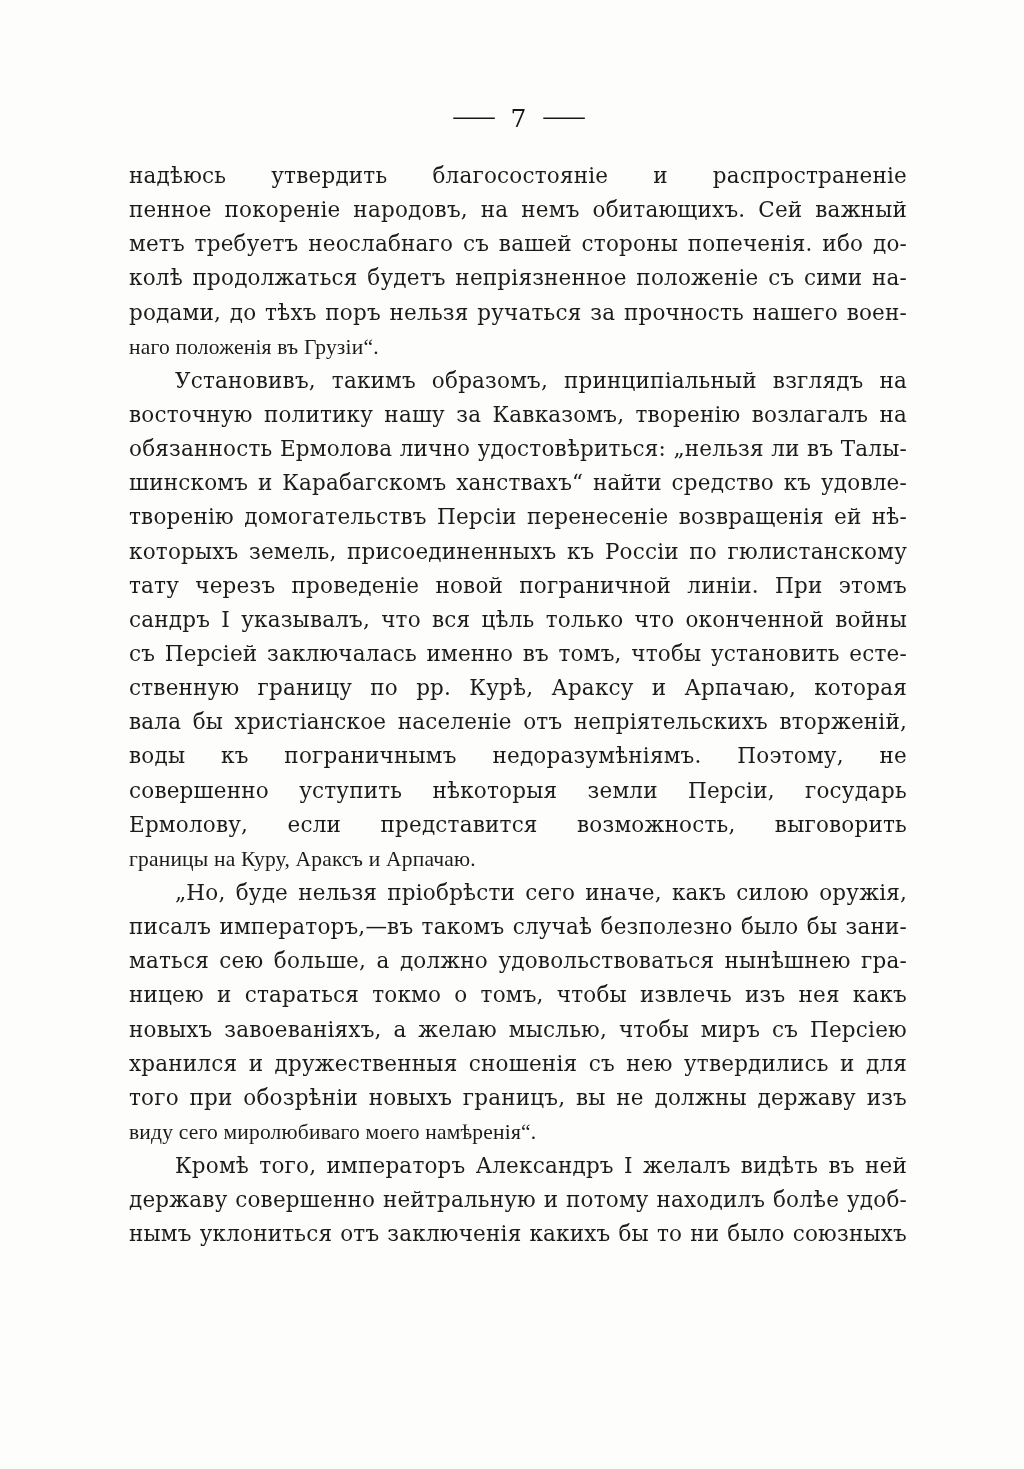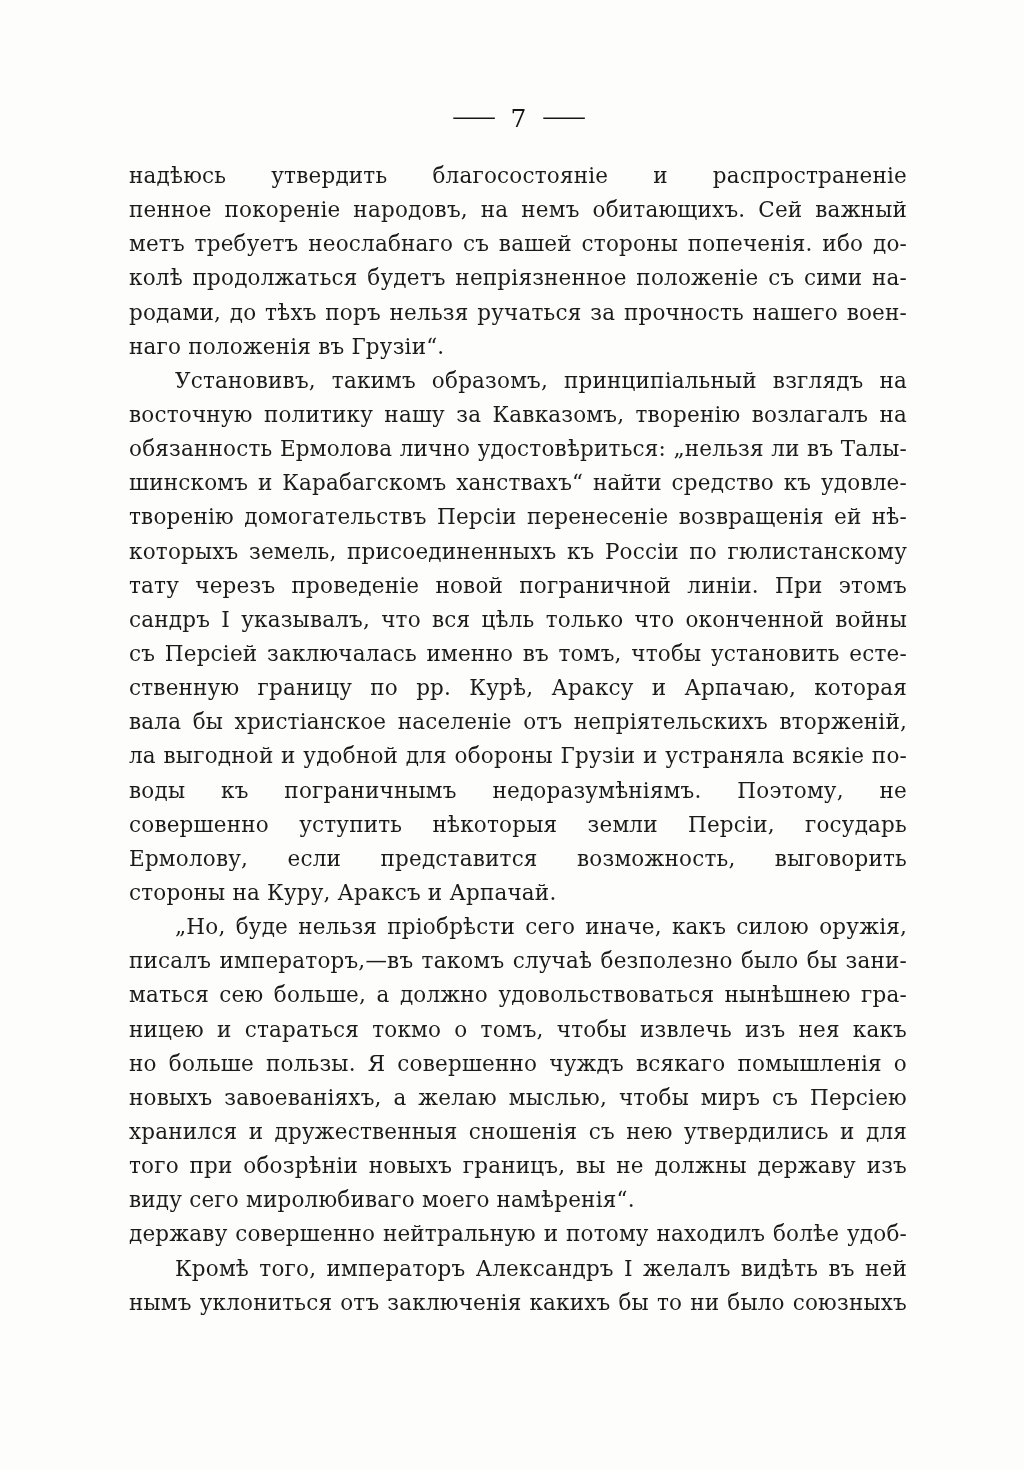--- a/index.html
+++ b/index.html
@@ -59,20 +59,21 @@
     overflow: hidden;
     color: #1b1b1b;
     letter-spacing: 0.2px;
   }
   .line.indent {
     padding-left: 46px;
   }
   .line.flush {
     text-align: left;
     text-align-last: left;
+    font-family: Liberation Serif, serif;
   }
 </style>
 </head>
 <body>
 
 <div class="page">
 
   <div class="page-header">
     <span class="dash">—</span>
     <span class="num">7</span>
@@ -90,32 +91,30 @@
       <div class="line">восточную политику нашу за Кавказомъ, творенію возлагалъ на</div>
       <div class="line">обязанность Ермолова лично удостовѣриться: „нельзя ли въ Талы-</div>
       <div class="line">шинскомъ и Карабагскомъ ханствахъ“ найти средство къ удовле-</div>
       <div class="line">творенію домогательствъ Персіи перенесеніе возвращенія ей нѣ-</div>
       <div class="line">которыхъ земель, присоединенныхъ къ Россіи по гюлистанскому трак-</div>
       <div class="line">тату черезъ проведеніе новой пограничной линіи. При этомъ Алек-</div>
       <div class="line">сандръ I указывалъ, что вся цѣль только что оконченной войны</div>
       <div class="line">съ Персіей заключалась именно въ томъ, чтобы установить есте-</div>
       <div class="line">ственную границу по рр. Курѣ, Араксу и Арпачаю, которая обезпечи-</div>
       <div class="line">вала бы христіанское населеніе отъ непріятельскихъ вторженій, бы-</div>
-      <div class="line">ла выгодной и удобной для обороны Грузіи и устраняла всякіе по-</div>
       <div class="line">воды къ пограничнымъ недоразумѣніямъ. Поэтому, не отказываясь</div>
       <div class="line">совершенно уступить нѣкоторыя земли Персіи, государь поручалъ</div>
       <div class="line">Ермолову, если представится возможность, выговорить перенесеніе</div>
-      <div class="line flush">стороны на Куру, Араксъ и Арпачай.</div>
+      <div class="line flush">границы на Куру, Араксъ и Арпачаю.</div>
       <div class="line indent">„Но, буде нельзя пріобрѣсти сего иначе, какъ силою оружія, —</div>
       <div class="line">писалъ императоръ,—въ такомъ случаѣ безполезно было бы зани-</div>
       <div class="line">маться сею больше, а должно удовольствоваться нынѣшнею гра-</div>
       <div class="line">ницею и стараться токмо о томъ, чтобы извлечь изъ нея какъ мож-</div>
-      <div class="line">но больше пользы. Я совершенно чуждъ всякаго помышленія о</div>
       <div class="line">новыхъ завоеваніяхъ, а желаю мыслью, чтобы миръ съ Персіею со-</div>
       <div class="line">хранился и дружественныя сношенія съ нею утвердились и для</div>
       <div class="line">того при обозрѣніи новыхъ границъ, вы не должны державу изъ</div>
       <div class="line flush">виду сего миролюбиваго моего намѣренія“.</div>
+      <div class="line indent">Кромѣ того, императоръ Александръ I желалъ видѣть въ ней</div>
       <div class="line">державу совершенно нейтральную и потому находилъ болѣе удоб-</div>
-      <div class="line indent">Кромѣ того, императоръ Александръ I желалъ видѣть въ ней</div>
       <div class="line">нымъ уклониться отъ заключенія какихъ бы то ни было союзныхъ</div>
     </div>
 
 </div>
 
 </body></html>

